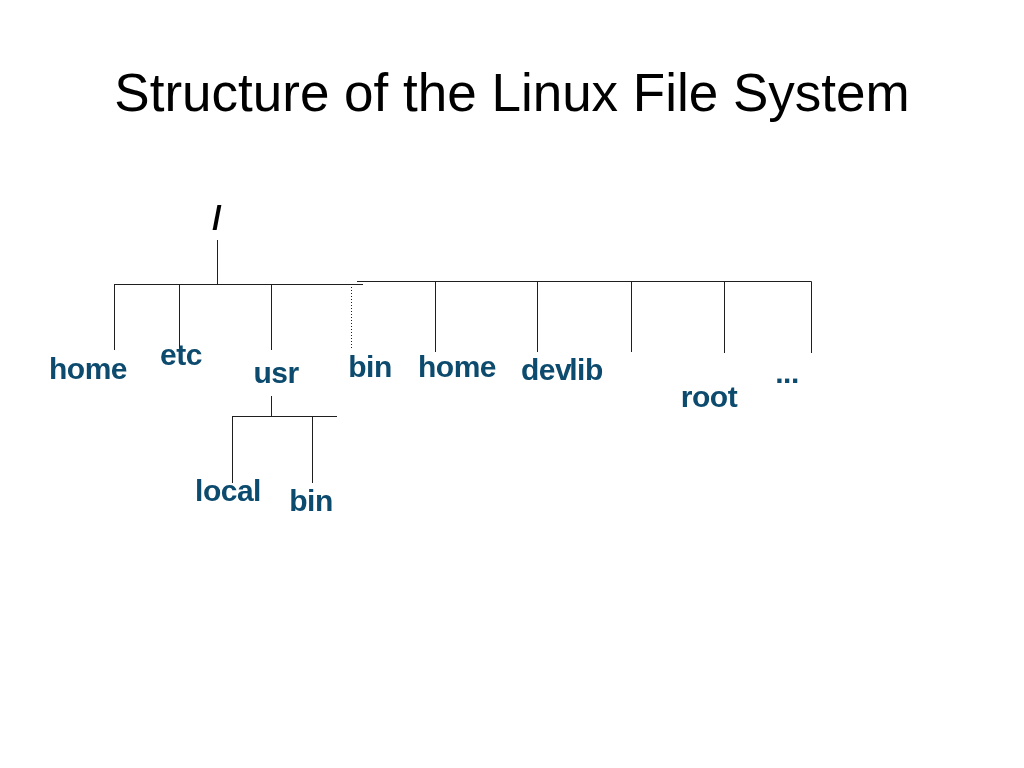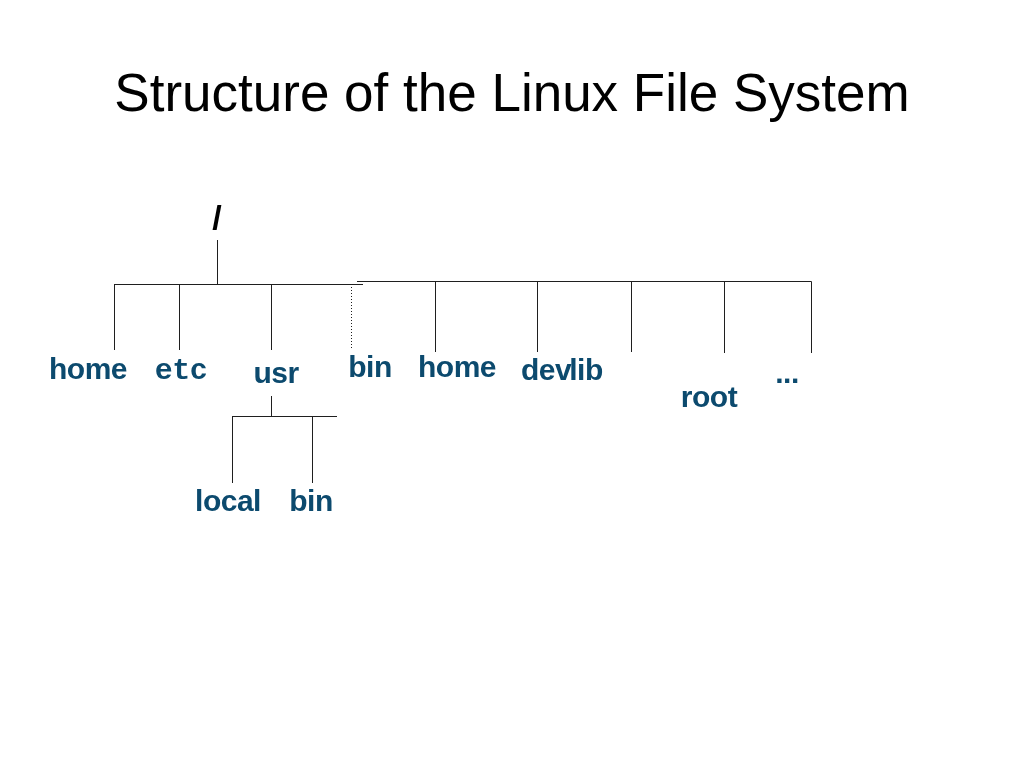--- a/index.html
+++ b/index.html
@@ -84,25 +84,25 @@
 
     <line x1="271.5" y1="396" x2="271.5" y2="416.5"></line>
     <line x1="232" y1="416.5" x2="337" y2="416.5"></line>
     <line x1="232.5" y1="416.5" x2="232.5" y2="483"></line>
     <line x1="312.5" y1="416.5" x2="312.5" y2="483"></line>
   </svg>
 
   <div class="root-node" style="left:217px; top:200px;">/</div>
 
   <div class="node" style="left:88px;  top:354px;">home</div>
-  <div class="node" style="left:181px; top:356px;font-family:Liberation Mono, monospace;">etc</div>
+  <div class="node" style="left:181px; top:340px;">etc</div>
   <div class="node" style="left:276px; top:358px;">usr</div>
   <div class="node" style="left:370px; top:352px;">bin</div>
   <div class="node" style="left:457px; top:352px;">home</div>
   <div class="node" style="left:546px; top:355px;">dev</div>
   <div class="node" style="left:586px; top:355px;">lib</div>
   <div class="node" style="left:709px; top:358px;margin-top:24px;">root</div>
   <div class="node" style="left:787px; top:358px;">...</div>
 
-  <div class="node" style="left:228px; top:486px;">local</div>
+  <div class="node" style="left:228px; top:476px;">local</div>
   <div class="node" style="left:311px; top:486px;">bin</div>
 
 </div>
 
 </body></html>

